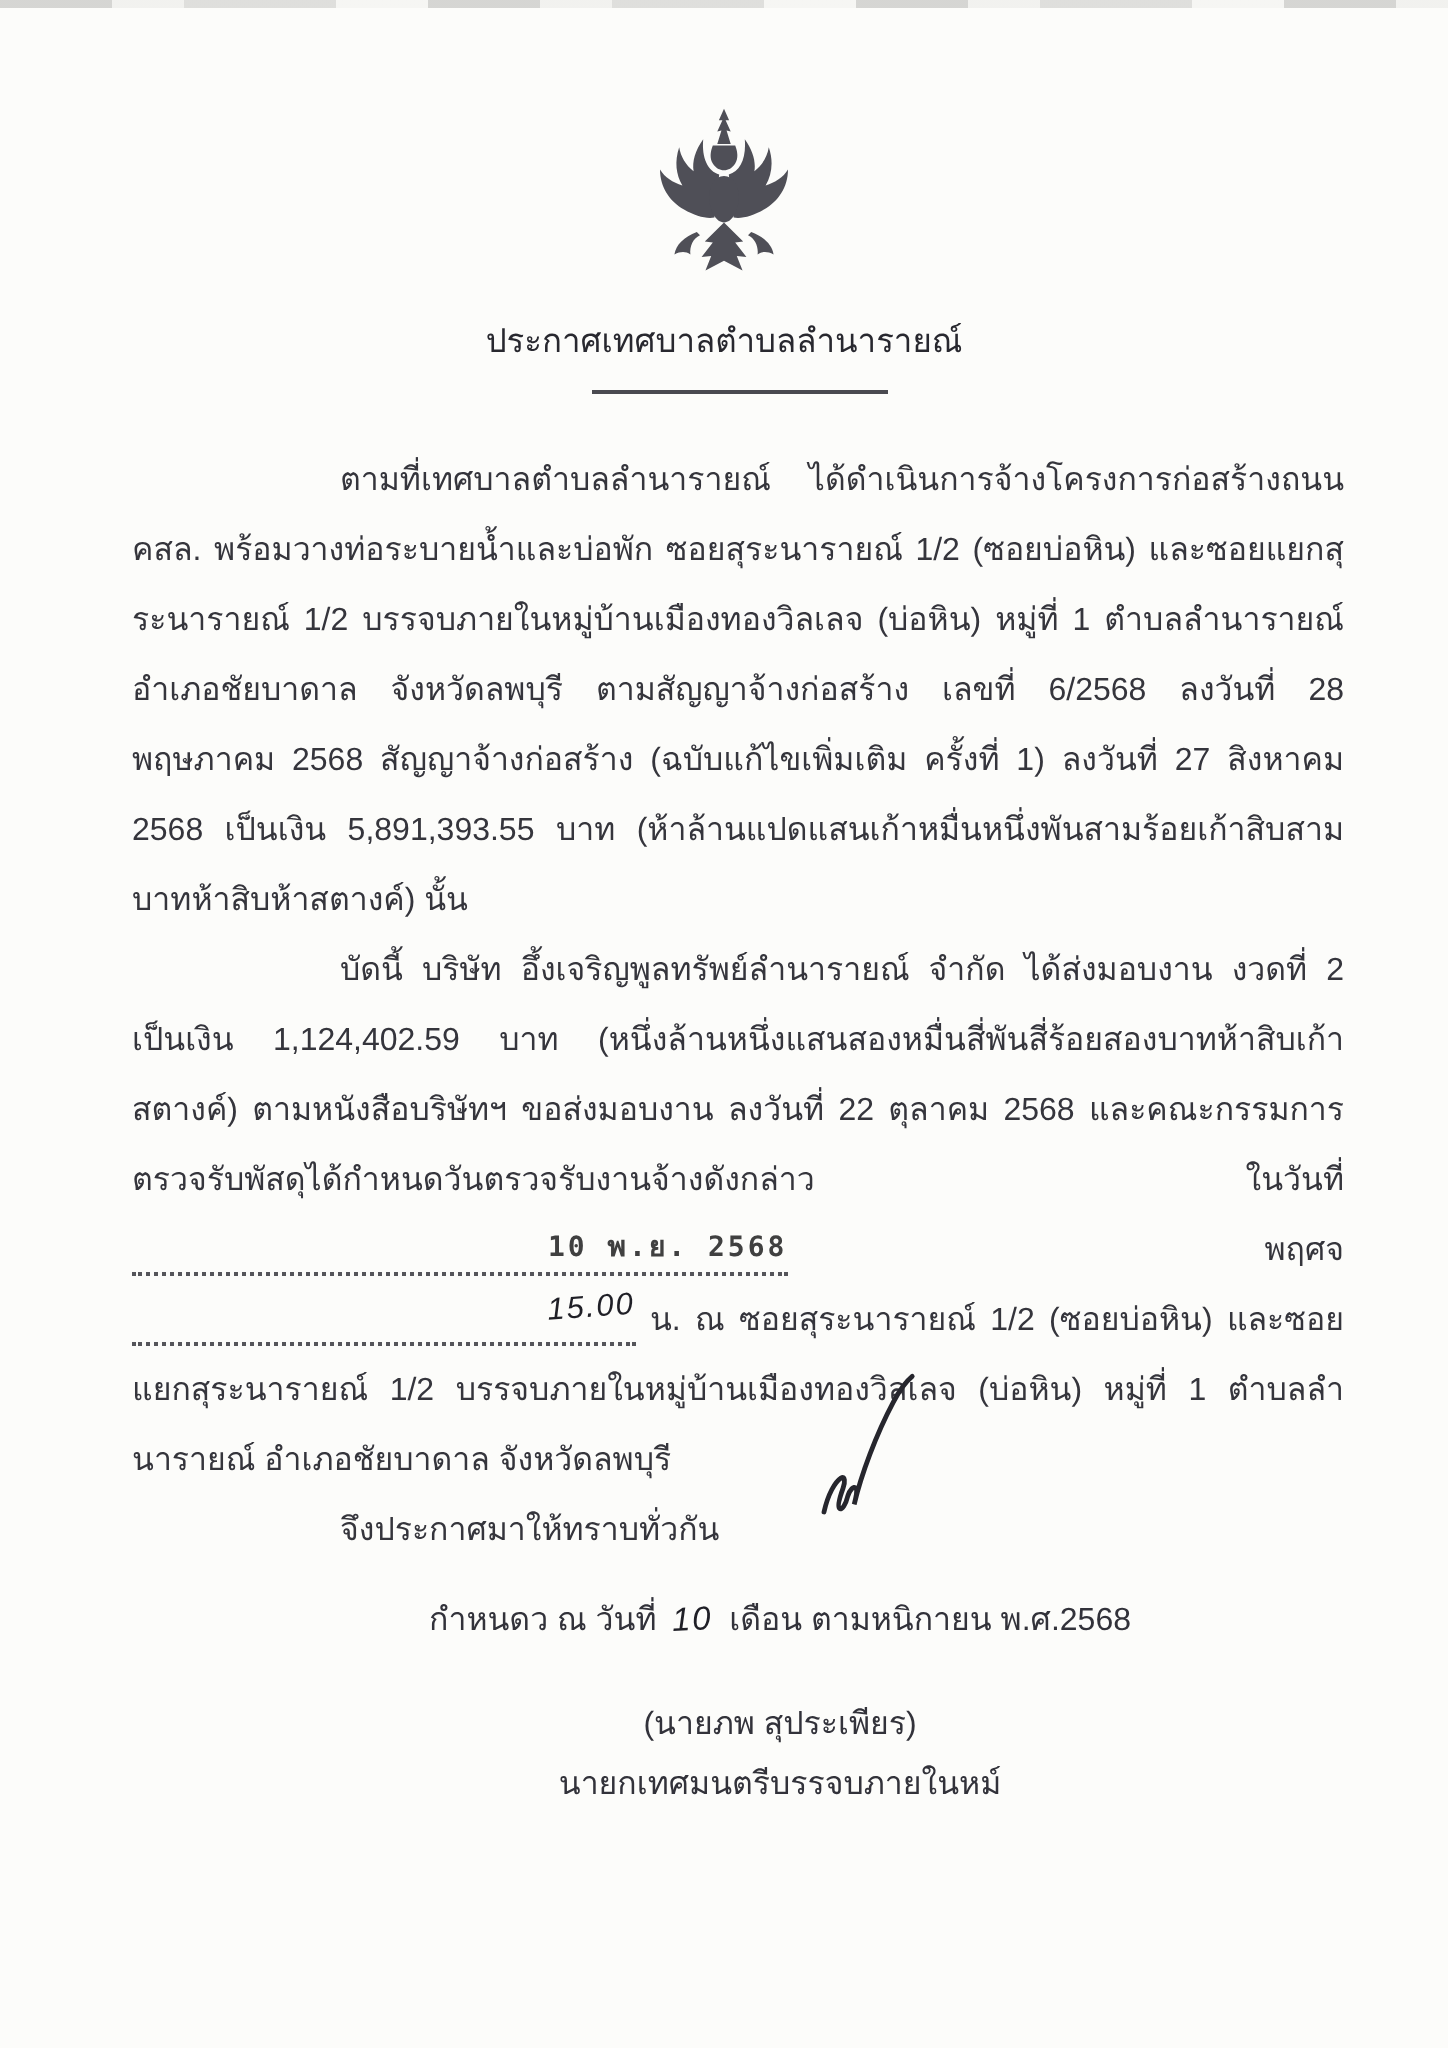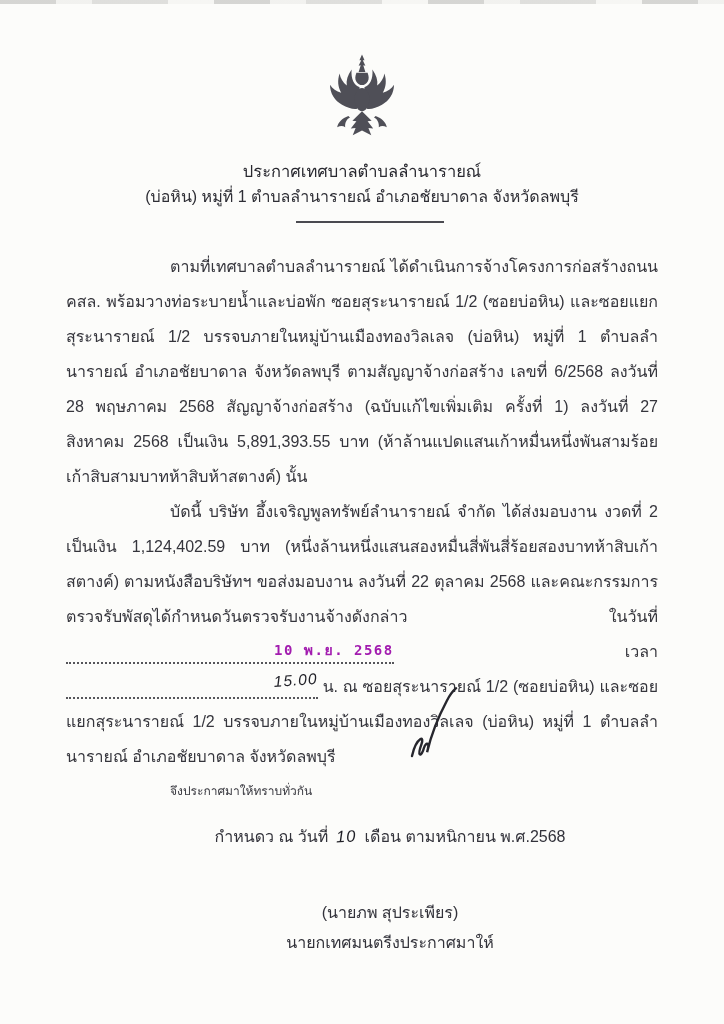--- a/index.html
+++ b/index.html
@@ -23,60 +23,60 @@
   }
   .emblem-wrap { text-align:center; padding-top:52px; height:158px; }
   .emblem-wrap svg { opacity:.9; }
   .doc-header { text-align:center; line-height:26px; font-size:16px; color:#2e2e35; }
   .doc-header .title { font-size:16.5px; color:#28282f; }
   .divider {
     width:148px; height:2px; background:#4a4a50;
     margin:11px auto 0 auto; position:relative; left:8px;
   }
   .doc-body {
-    margin:26px 66px 0 66px;
+    margin:26px 52px 0 66px;
     font-size:16px; line-height:35px;
     text-align:justify;
     color:#35353c;
   }
   .doc-body p { text-indent:104px; }
-  .closing { text-indent:104px; font-size:12px; line-height:35px; }
+  .closing { text-indent:104px; font-size:16px; line-height:35px; }
   .blank {
     display:inline-block;
     border-bottom:2px dotted #55555a;
     text-align:center;
     line-height:20px;
     vertical-align:baseline;
   }
   .blank-date { min-width:168px; }
   .blank-time { min-width:86px; }
   .stamp {
     display:inline-block;
     font-family:"DejaVu Sans Mono", monospace;
     font-weight:bold; font-size:14px; letter-spacing:1.5px;
-    color:#a21caf;
+    color:#404040;
     transform:translateY(-2px);
   }
   .handwriting {
     display:inline-block;
     font-style:italic; color:#1f1f26;
     transform:rotate(-4deg) translateY(-3px);
     font-size:15.5px; letter-spacing:1px;
   }
   .signoff {
     position:relative;
     width:360px; margin:0 0 0 210px;
     text-align:center; font-size:16px; color:#32323a;
   }
   .date-line { margin-top:10px; line-height:35px; }
   .hand-day {
     display:inline-block; font-style:italic; color:#1f1f26;
     transform:rotate(-3deg); margin:0 8px; font-size:16.5px; letter-spacing:1px;
   }
-  .signer-name { margin-top:44px; line-height:30px; }
+  .signer-name { margin-top:20px; line-height:30px; }
   .signer-title { line-height:30px; }
   .signature-ink {
     position:absolute; left:402px; top:684px; width:74px; height:80px;
   }
 </style>
 </head>
 <body>
 
 <div class="page">
 
@@ -92,42 +92,41 @@
         <path d="M60 45 c6 0 9.2 6 9.2 13 c0 9 -4.2 16 -9.2 16 s-9.2 -7 -9.2 -16 c0 -7 3.2 -13 9.2 -13 Z"></path>
         <path d="M60 74 l12 12 -5 0.6 7 9 -6 -0.6 3.6 9 -11.6 -6 -11.6 6 3.6 -9 -6 0.6 7 -9 -5 -0.6 Z"></path>
         <path d="M43 80 c-8 3 -13 8 -14 14 c4 -2 7 -2 10 0 c-0.6 -5 1.6 -10 6 -12 Z"></path>
         <path d="M77 80 c8 3 13 8 14 14 c-4 -2 -7 -2 -10 0 c0.6 -5 -1.6 -10 -6 -12 Z"></path>
       </g>
     </svg>
   </div>
 
   <div class="doc-header">
     <div class="title">ประกาศเทศบาลตำบลลำนารายณ์</div>
-    <div>(บ่อหิน) หมู่ที่ 1 ตำบลลำนารายณ์ อำเภอชัยบาดาล จังหวัดลพบุรี</div>
   </div>
 
   <div class="divider"></div>
 
   <div class="doc-body">
     <p>ตามที่เทศบาลตำบลลำนารายณ์ ได้ดำเนินการจ้างโครงการก่อสร้างถนน คสล. พร้อมวางท่อระบายน้ำและบ่อพัก ซอยสุระนารายณ์ 1/2 (ซอยบ่อหิน) และซอยแยกสุระนารายณ์ 1/2 บรรจบภายในหมู่บ้านเมืองทองวิลเลจ (บ่อหิน) หมู่ที่ 1 ตำบลลำนารายณ์ อำเภอชัยบาดาล จังหวัดลพบุรี ตามสัญญาจ้างก่อสร้าง เลขที่ 6/2568 ลงวันที่ 28 พฤษภาคม 2568 สัญญาจ้างก่อสร้าง (ฉบับแก้ไขเพิ่มเติม ครั้งที่ 1) ลงวันที่ 27 สิงหาคม 2568 เป็นเงิน 5,891,393.55 บาท (ห้าล้านแปดแสนเก้าหมื่นหนึ่งพันสามร้อยเก้าสิบสามบาทห้าสิบห้าสตางค์) นั้น</p>
     <p>
       <span>บัดนี้ บริษัท อึ้งเจริญพูลทรัพย์ลำนารายณ์ จำกัด ได้ส่งมอบงาน งวดที่ 2 เป็นเงิน 1,124,402.59 บาท (หนึ่งล้านหนึ่งแสนสองหมื่นสี่พันสี่ร้อยสองบาทห้าสิบเก้าสตางค์) ตามหนังสือบริษัทฯ ขอส่งมอบงาน ลงวันที่ 22 ตุลาคม 2568 และคณะกรรมการตรวจรับพัสดุได้กำหนดวันตรวจรับงานจ้างดังกล่าว ในวันที่</span>
       <span class="blank blank-date"><span class="stamp">10 พ.ย. 2568</span></span>
-      <span>เวลา</span>
+      <span>พฤศจ</span>
       <span class="blank blank-time"><span class="handwriting">15.00</span></span>
       <span>น. ณ ซอยสุระนารายณ์ 1/2 (ซอยบ่อหิน) และซอยแยกสุระนารายณ์ 1/2 บรรจบภายในหมู่บ้านเมืองทองวิลเลจ (บ่อหิน) หมู่ที่ 1 ตำบลลำนารายณ์ อำเภอชัยบาดาล จังหวัดลพบุรี</span>
     </p>
     <div class="closing">จึงประกาศมาให้ทราบทั่วกัน</div>
   </div>
 
   <div class="signoff">
     <div class="date-line">
       <span>กำหนดว ณ วันที่</span><span class="hand-day">10</span><span>เดือน ตามหนิกายน  พ.ศ.2568</span>
     </div>
     <div class="signer-name">(นายภพ  สุประเพียร)</div>
-    <div class="signer-title">นายกเทศมนตรีงประกาศมาให์</div>
+    <div class="signer-title">นายกเทศมนตรีบรรจบภายในหม์</div>
   </div>
 
   <svg class="signature-ink" viewBox="0 0 74 80" xmlns="http://www.w3.org/2000/svg">
     <path d="M10 72 c2 -9 5.5 -15 8.5 -17 c2 -1.2 2.2 1.8 1 5.2 c-1.8 5 -2.8 9 -1.8 10 c1.2 1.2 3.2 -2 4.2 -6.2 c1 -3.2 3 -5.2 4 -4 c1 1.2 0.2 4.2 -0.8 8.2 c3.5 -15 11 -35 19.5 -51 c3 -5.8 6.5 -10.5 9.5 -13" fill="none" stroke="#26262d" stroke-width="2.4" stroke-linecap="round"></path>
   </svg>
 
 </div>
 
 </body></html>

